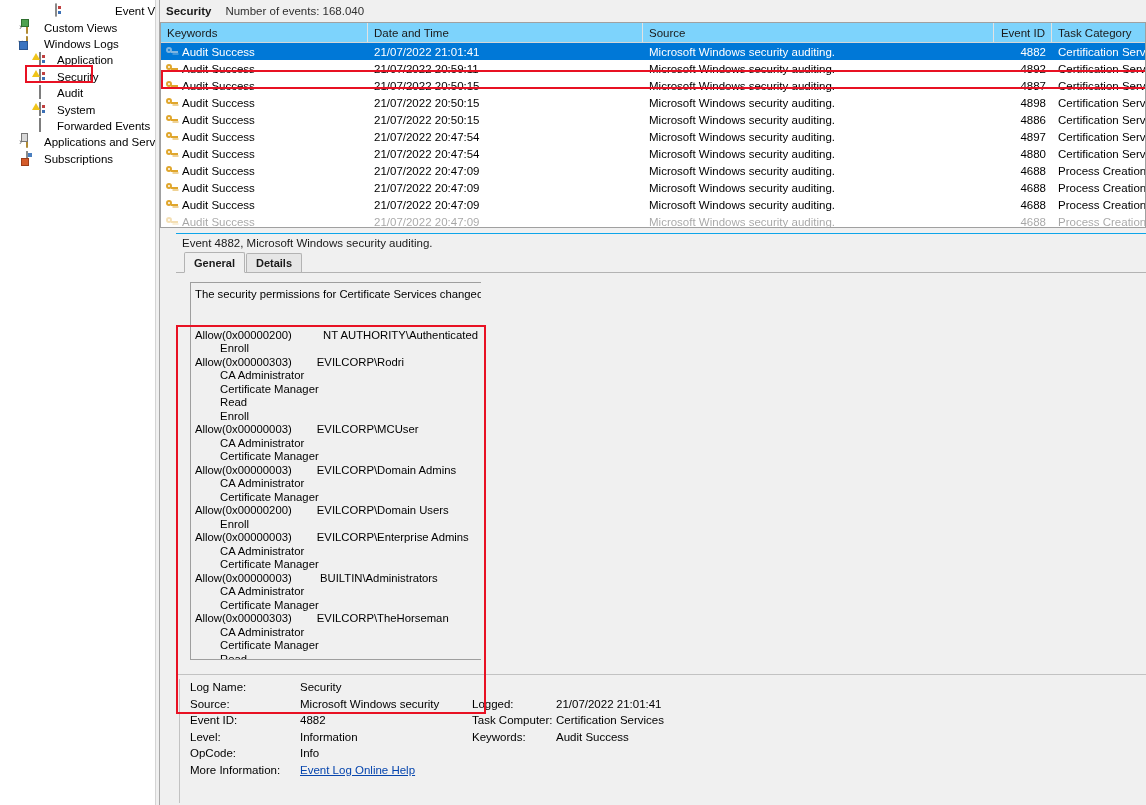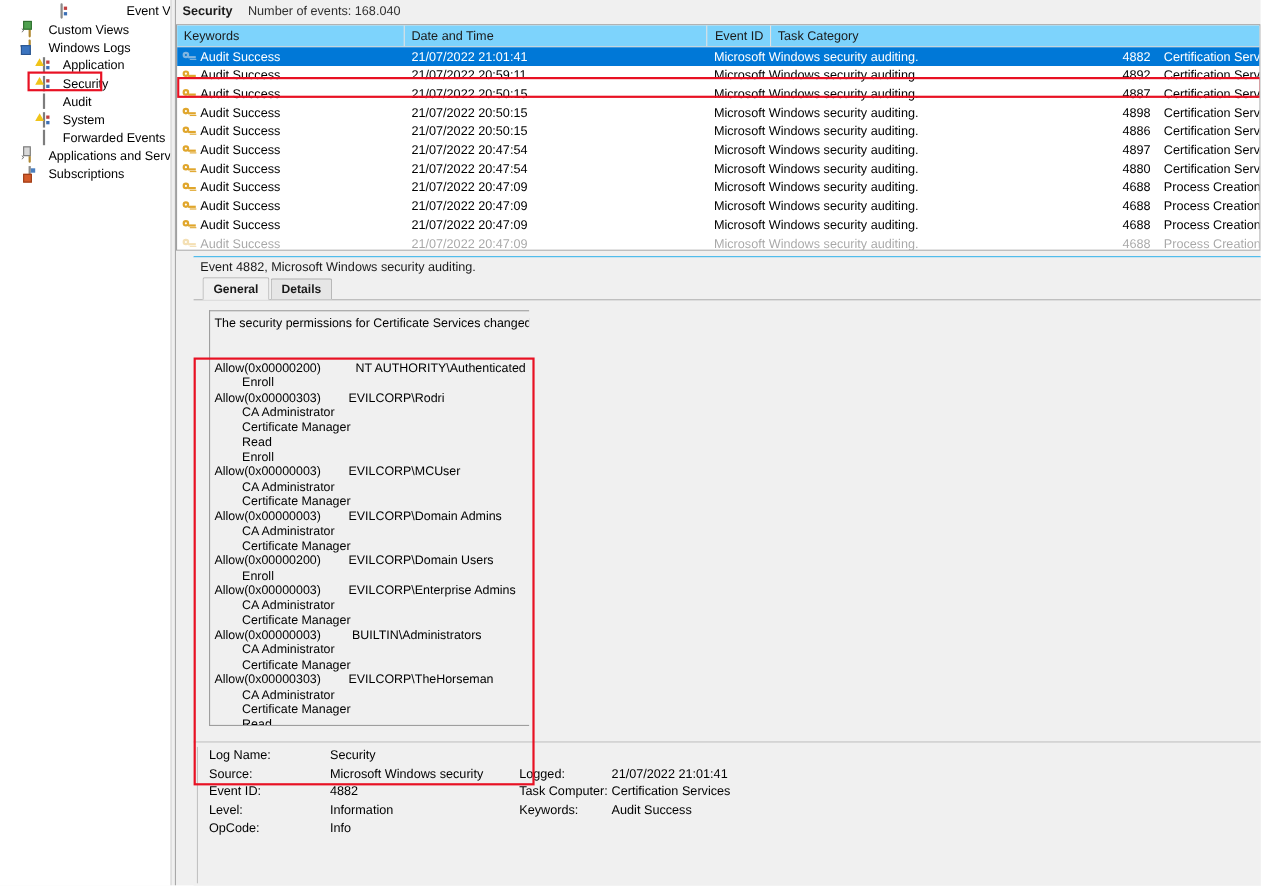--- a/index.html
+++ b/index.html
@@ -464,20 +464,21 @@
 
     <div id="list-caption">
       <span class="cap-title">Security</span>
       <span class="cap-count">Number of events: 168.040</span>
     </div>
 
     <div id="events-list">
       <div class="col-head" id="col-head">
           <div class="ch c-keywords">Keywords</div>
           <div class="ch c-datetime">Date and Time</div>
+          <div class="ch c-source">Source</div>
           <div class="ch c-eventid num">Event ID</div>
           <div class="ch c-task">Task Category</div>
         </div>
       <div id="rows-host">
           <div class="ev-row selected">
             <div class="cell c-keywords">
               <span class="key-ico"></span>
               <span>Audit Success</span>
             </div>
             <div class="cell c-datetime">21/07/2022 21:01:41</div>
@@ -659,19 +660,23 @@
                 <td class="m-val">Information</td>
                 <td class="m-lbl2">Keywords:</td>
                 <td class="m-val2">Audit Success</td>
               </tr>
               <tr>
                 <td class="m-lbl">OpCode:</td>
                 <td class="m-val">Info</td>
                 <td class="m-lbl2"></td>
                 <td class="m-val2"></td>
               </tr>
+              <tr>
+                <td class="m-lbl">More Information:</td>
+                <td colspan="3"><span class="helplink">Event Log Online Help</span></td>
+              </tr>
             </tbody>
         </table>
       </div>
     </div>
 
   </div>
 </div>
 
 </body></html>

